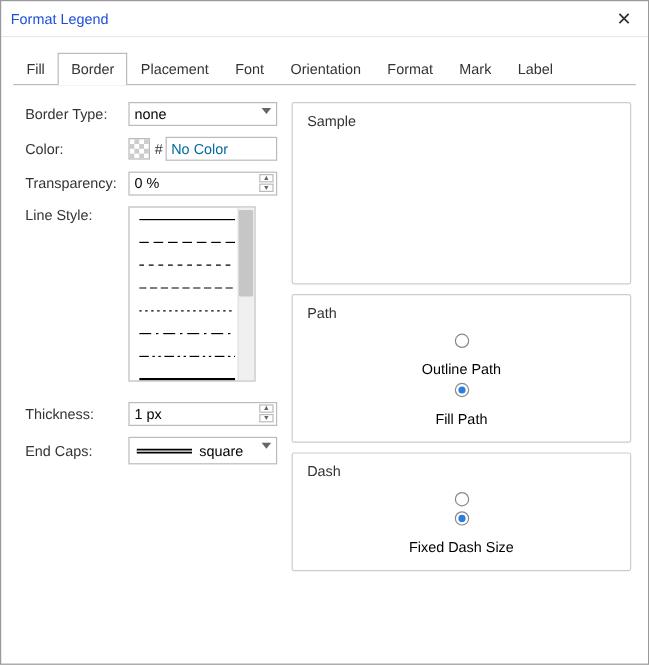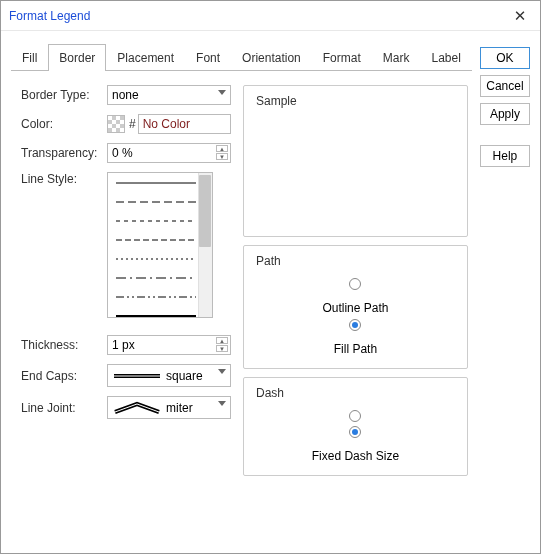--- a/index.html
+++ b/index.html
@@ -20,21 +20,21 @@
 .col-right { flex: 1; }
 .row { display: flex; align-items: center; margin-bottom: 9px; }
 .lbl { width: 86px; color: #333; }
 .select { flex: 1; height: 20px; border: 1px solid #bbb; background: #fff; display: flex; align-items: center; padding: 0 4px; position: relative; }
 .select .caret { position: absolute; right: 4px; top: 4px; width: 0; height: 0; border-left: 4px solid transparent; border-right: 4px solid transparent; border-top: 5px solid #666; }
 .spinner { flex: 1; height: 20px; border: 1px solid #bbb; background: #fff; display: flex; align-items: center; padding: 0 4px; position: relative; }
 .spinner .arrows { position: absolute; right: 2px; top: 1px; width: 12px; display: flex; flex-direction: column; gap: 1px; }
 .spinner .arrows span { height: 7px; border: 1px solid #bbb; font-size: 6px; display:flex; align-items:center; justify-content:center; color:#666; line-height:1; }
 .colorbox { width: 18px; height: 18px; border: 1px solid #bbb; background-image: repeating-conic-gradient(#ccc 0% 25%, #fff 0% 50%); background-size: 8px 8px; margin-right: 4px; }
 .hash { margin-right: 2px; color:#333; }
-.colorinput { flex: 1; height: 20px; border: 1px solid #bbb; background: #fff; padding: 0 4px; display:flex; align-items:center; color:#7f1d1d; }
+.colorinput { flex: 1; height: 20px; border: 1px solid #bbb; background: #fff; padding: 0 4px; display:flex; align-items:center; color:#0369a1; }
 .linestyle-box { width: 106px; height: 146px; border: 1px solid #bbb; background: #fff; overflow: hidden; position: relative; margin-left: 0; }
 .linestyle-list { padding: 6px 8px; display: flex; flex-direction: column; gap: 11px; }
 .ls { height: 8px; display:flex; align-items:center; }
 .scrollbar { position: absolute; right: 0; top: 0; width: 14px; height: 100%; background: #f0f0f0; border-left: 1px solid #e0e0e0; }
 .thumb { position: absolute; right: 1px; top: 2px; width: 12px; height: 72px; background: #c6c6c6; border-radius: 1px; }
 .fieldset { border: 1px solid #ccc; border-radius: 2px; padding: 8px 10px; margin-bottom: 8px; }
 .legend { color: #333; margin: -16px 0 6px 0; background: #fff; display: inline-block; padding: 0 2px; }
 .sample { height: 152px; }
 .radio-row { display: flex; align-items: center; margin: 4px 0; gap: 11px; flex-direction: column; }
 .radio { width: 12px; height: 12px; border: 1px solid #888; border-radius: 50%; display:flex; align-items:center; justify-content:center; }
@@ -157,31 +157,20 @@
           <span class="lbl">End Caps:</span>
           <div class="svg-select">
             <svg viewBox="0 0 50 14">
                 <line x1="2" y1="7" x2="48" y2="7" stroke="#000" stroke-width="4" stroke-linecap="butt"></line>
                 <line x1="2" y1="7" x2="48" y2="7" stroke="#fff" stroke-width="1"></line>
               </svg>
             <span class="txt">square</span>
             <span class="caret"></span>
           </div>
         </div>
-        <div class="row">
-          <span class="lbl">Line Joint:</span>
-          <div class="svg-select">
-            <svg viewBox="0 0 50 14">
-                <path d="M3 11 L25 3 L47 11" stroke="#000" stroke-width="4" fill="none" stroke-linejoin="miter"></path>
-                <path d="M3 11 L25 3 L47 11" stroke="#fff" stroke-width="1" fill="none"></path>
-              </svg>
-            <span class="txt">miter</span>
-            <span class="caret"></span>
-          </div>
-        </div>
       </div>
 
       <div class="col-right">
         <div class="fieldset sample">
           <div class="legend">Sample</div>
         </div>
         <div class="fieldset">
           <div class="legend">Path</div>
           <div class="radio-row">
             <span class="radio"></span>
@@ -199,20 +188,13 @@
           </div>
           <div class="radio-row">
             <span class="radio checked"></span>
             <span>Fixed Dash Size</span>
           </div>
         </div>
       </div>
     </div>
   </div>
 
-  <div class="sidebar">
-    <div class="btn primary">OK</div>
-    <div class="btn">Cancel</div>
-    <div class="btn">Apply</div>
-    <div style="height:8px"></div>
-    <div class="btn">Help</div>
-  </div>
 </div>
 
 </body></html>

